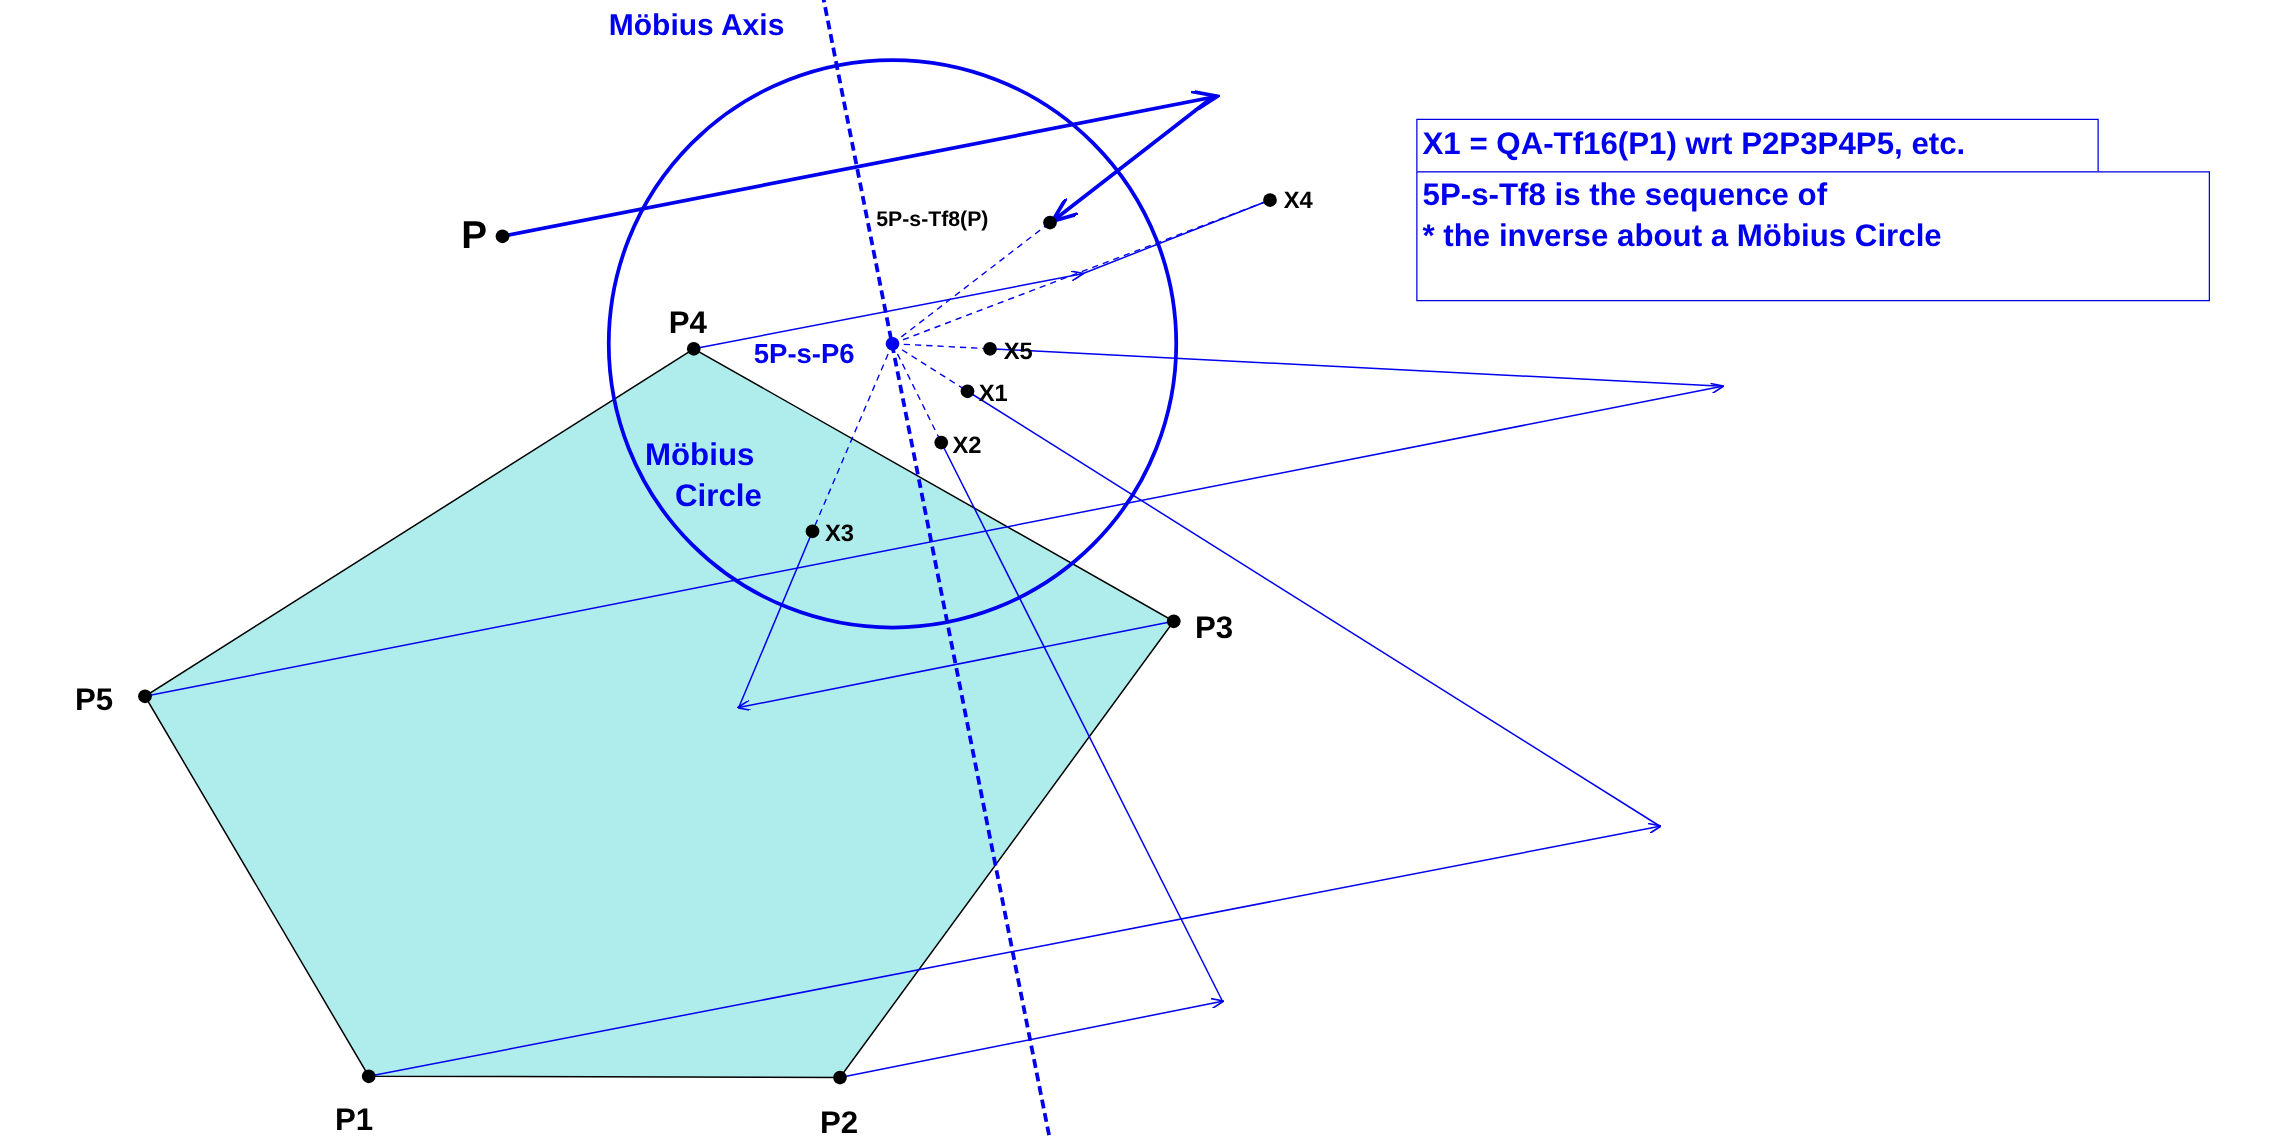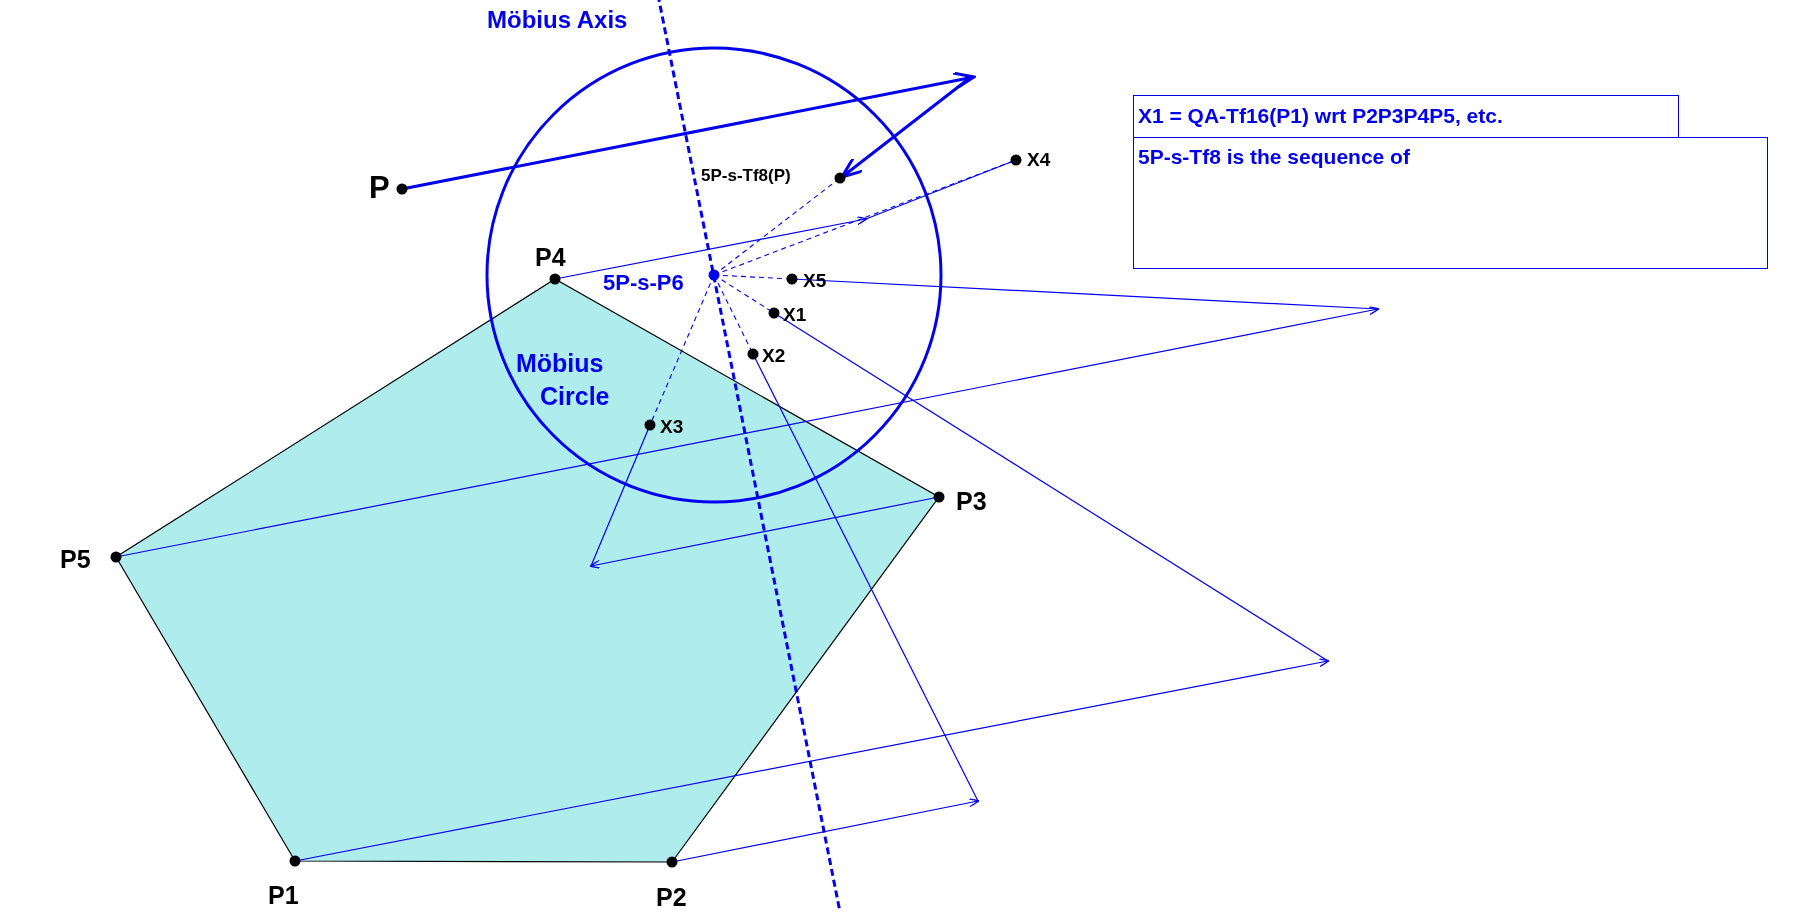--- a/index.html
+++ b/index.html
@@ -1,20 +1,20 @@
 <!DOCTYPE html>
 <html><head>
 <meta charset="utf-8">
 <style>
   html, body { margin:0; padding:0; background:#ffffff; }
   body { width:1816px; height:912px; position:relative; overflow:hidden; font-family:"Liberation Sans", sans-serif; }
   #canvas { position:absolute; left:0; top:0; width:1816px; height:912px; }
   .lbl { font-family:"Liberation Sans", sans-serif; font-weight:bold; }
   .info-box { position:absolute; border:1.5px solid #0000e0; background:#ffffff; color:#0000ee;
-              font-family:"Liberation Sans", sans-serif; font-weight:bold; font-size:21px; line-height:33px; box-sizing:border-box; padding:0 4px; }
+              font-family:"Liberation Sans", sans-serif; font-weight:bold; font-size:25px; line-height:33px; box-sizing:border-box; padding:0 4px; }
   .info-box div { white-space:pre; }
 </style>
 </head>
 <body>
 
 <svg id="canvas" width="1816" height="912" viewBox="0 0 1816 912" xmlns="http://www.w3.org/2000/svg">
   <defs>
     <marker id="arrowThin" markerWidth="10" markerHeight="8" refX="9" refY="4" orient="auto" markerUnits="userSpaceOnUse">
       <path d="M0,0 L10,4 L0,8" fill="none" stroke="#0000EE" stroke-width="1.3"></path>
     </marker>
@@ -91,15 +91,16 @@
   <text class="lbl" x="783" y="321" font-size="19" fill="#000000">X1</text>
   <text class="lbl" x="762" y="362" font-size="19" fill="#000000">X2</text>
   <text class="lbl" x="660" y="433" font-size="19" fill="#000000">X3</text>
   <text class="lbl" x="1027" y="166" font-size="19" fill="#000000">X4</text>
   <text class="lbl" x="803" y="287" font-size="19" fill="#000000">X5</text>
 </svg>
 
 <div class="info-box" style="left:1133px; top:95px; width:546px; height:43px; padding-top:3px;">
   <div>X1 = QA-Tf16(P1) wrt P2P3P4P5, etc.</div>
 </div>
-<div class="info-box" style="left:1133px; top:137px; width:635px; height:132px; padding-top:2px;">
+<div class="info-box" style="left:1133px; top:137px; width:635px; height:104px; padding-top:2px;">
   <div>5P-s-Tf8 is the sequence of</div>
+  <div>* the inverse about a Möbius Circle</div>
 </div>
 
 </body></html>

